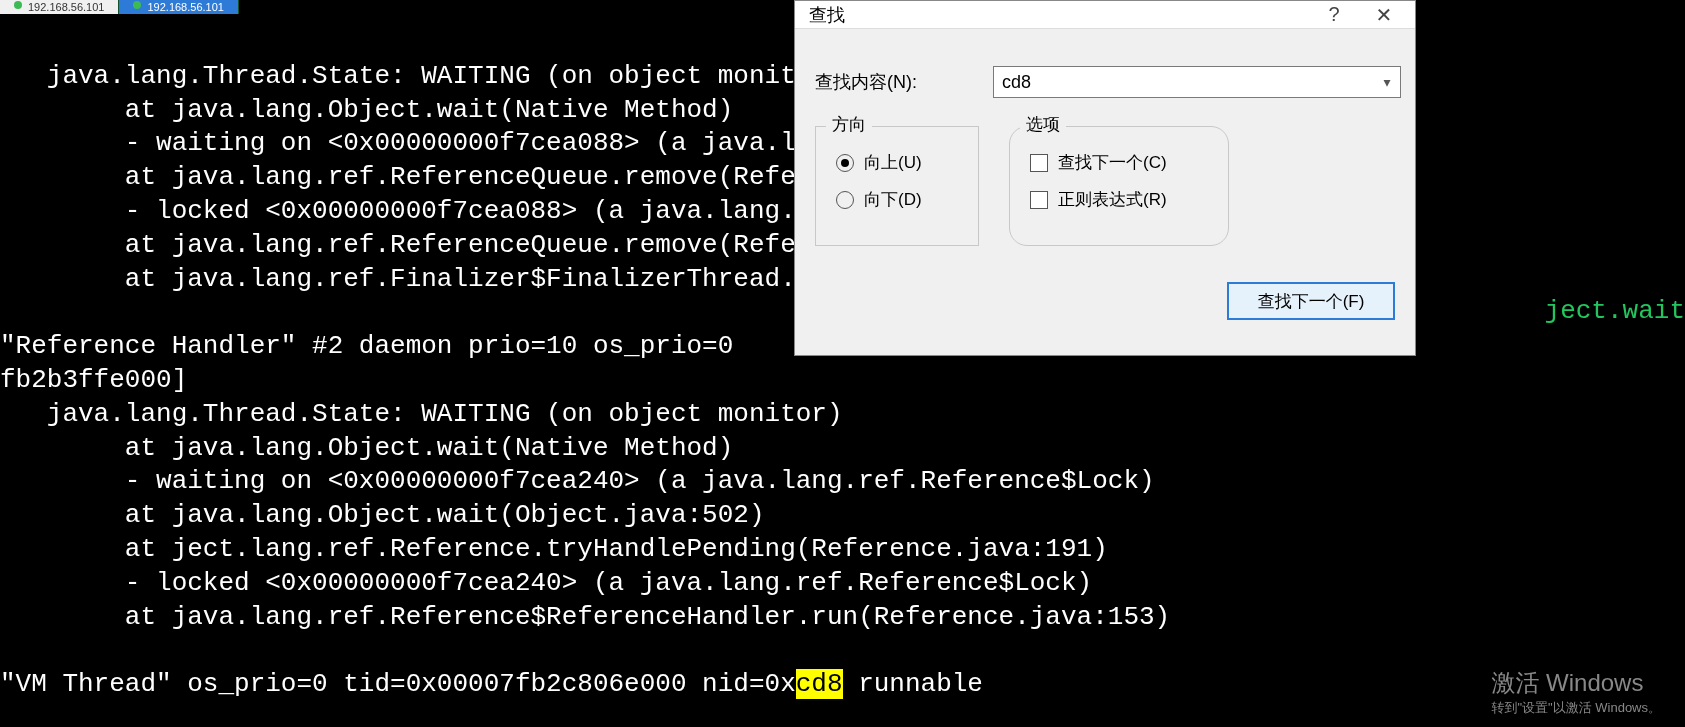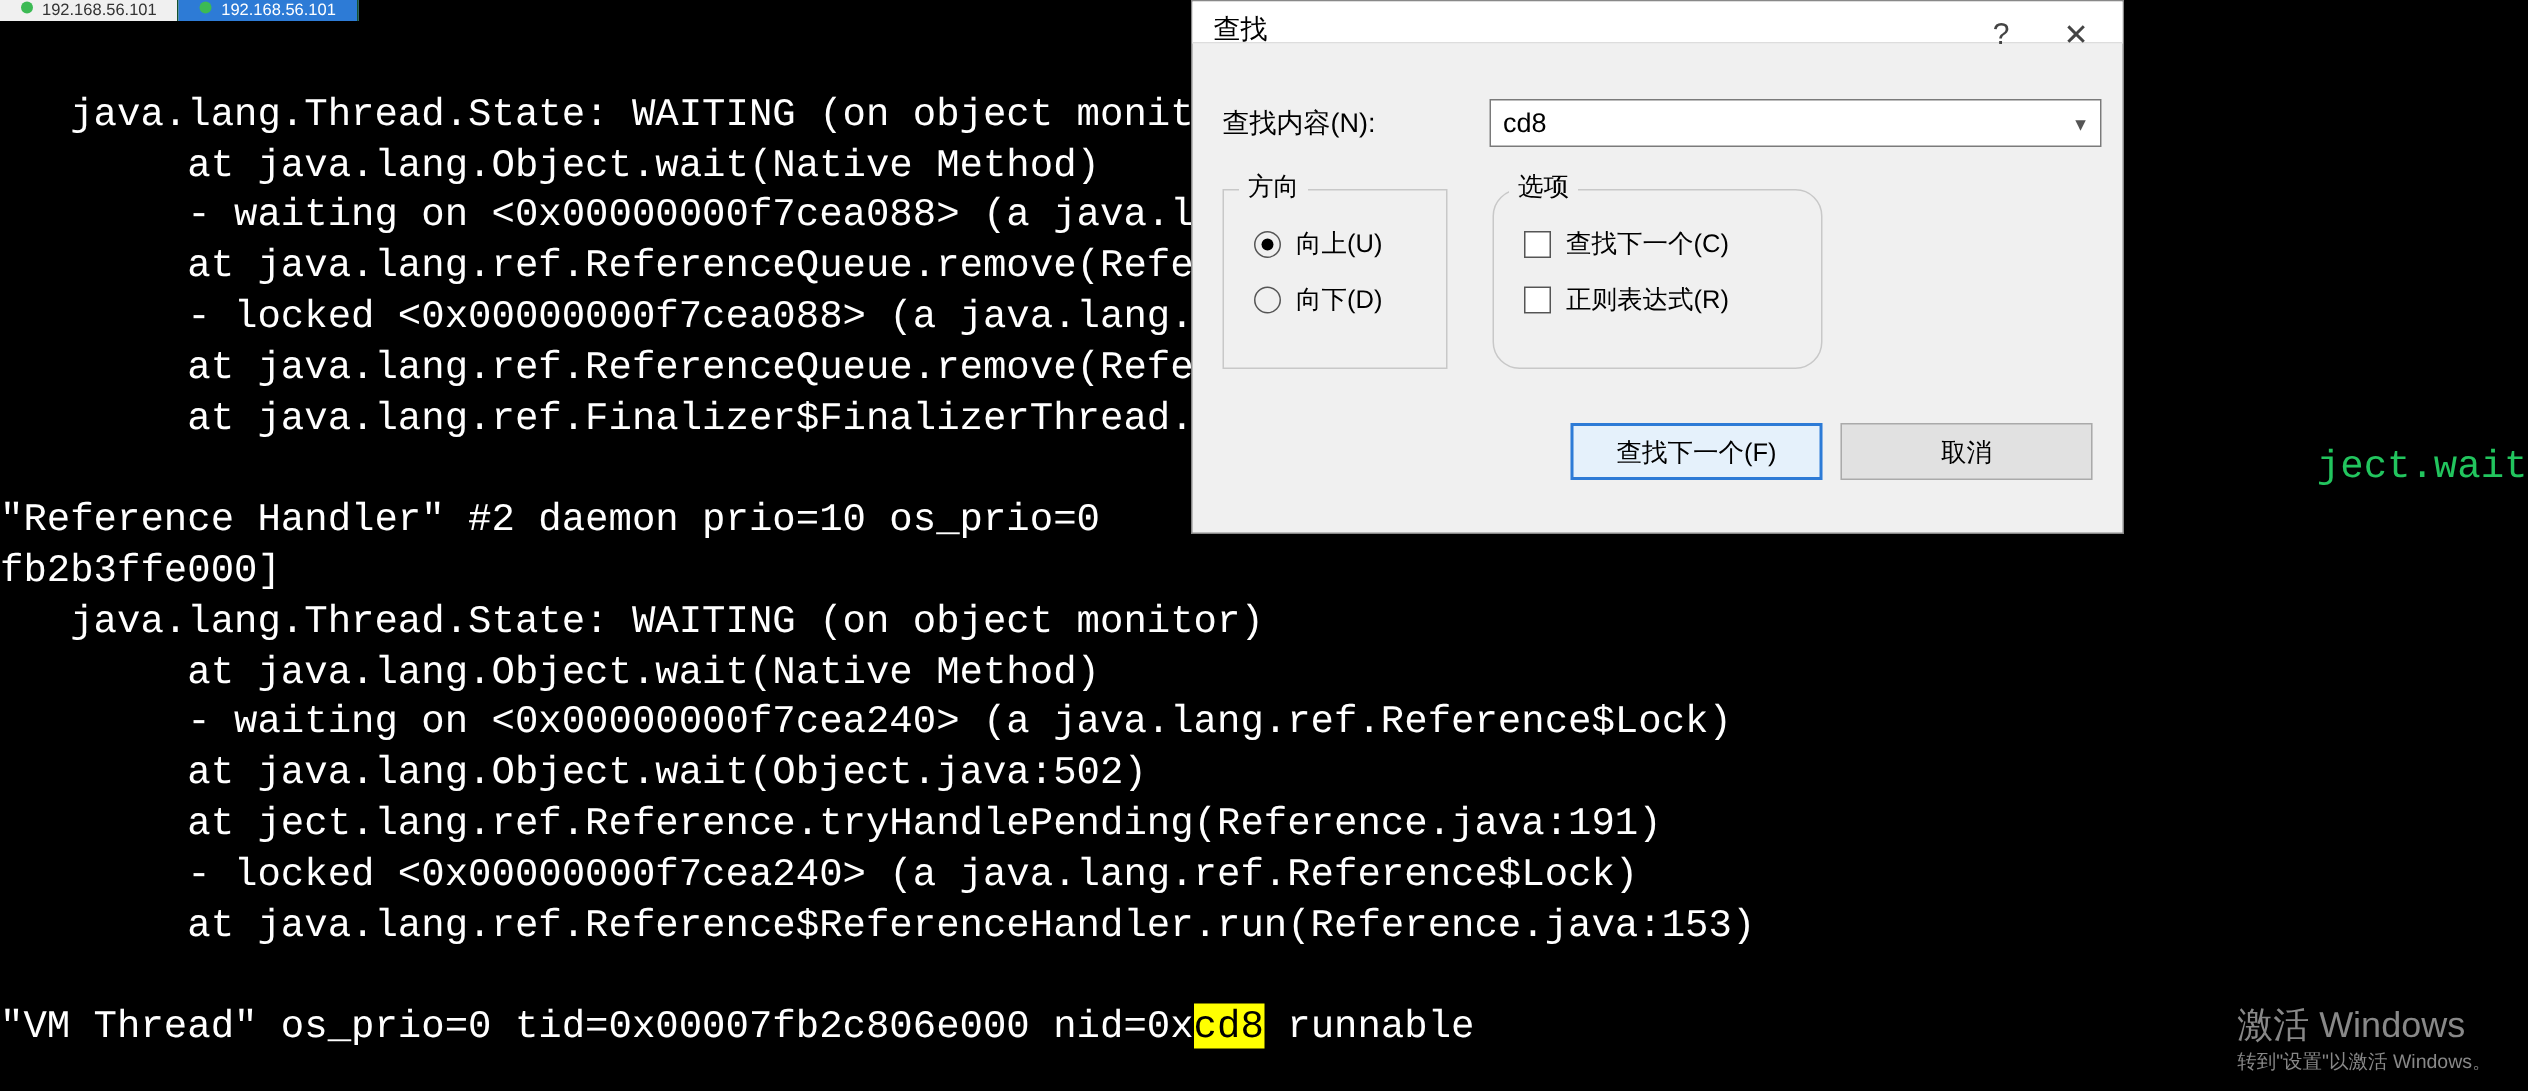--- a/index.html
+++ b/index.html
@@ -63,20 +63,21 @@
     height: 356px;
     background: #f0f0f0;
     border: 1px solid #888;
     font-family: "Microsoft YaHei", Arial, sans-serif;
     font-size: 18px;
     color: #000;
   }
   .find-title {
     height: 28px;
     display: flex;
+    align-items: center;
     padding: 6px 6px 6px 14px;
     background: #fff;
     border-bottom: 1px solid #ddd;
   }
   .find-title .title { flex: 1; }
   .find-title .hbtn {
     width: 50px; height: 32px;
     display: flex; align-items: center; justify-content: center;
     font-size: 20px;
     color: #444;
@@ -109,21 +110,21 @@
     padding: 24px 20px 20px 20px;
     position: relative;
   }
   .group .gtitle {
     position: absolute;
     top: -14px; left: 10px;
     background: #f0f0f0;
     padding: 0 6px;
     font-size: 17px;
   }
-  .group.dir { width: 150px; height: 120px; }
+  .group.dir { width: 164px; height: 120px; }
   .group.opt { width: 220px; height: 120px; border-radius: 18px; }
   .radio-row, .check-row {
     display: flex; align-items: center;
     margin-bottom: 14px;
     font-size: 17px;
   }
   .radio {
     width: 18px; height: 18px;
     border: 1px solid #555; border-radius: 50%;
     margin-right: 10px;
@@ -241,21 +242,20 @@
           <span>查找下一个(C)</span>
         </div>
         <div class="check-row">
           <span class="check"></span>
           <span>正则表达式(R)</span>
         </div>
       </div>
     </div>
     <div class="btnrow">
       <div class="btn primary">查找下一个(F)</div>
-      <div class="btn">取消</div>
     </div>
   </div>
 </div>
 
 <div class="watermark">
   <div>激活 Windows</div>
   <div class="sub">转到"设置"以激活 Windows。</div>
 </div>
 
 </body></html>

